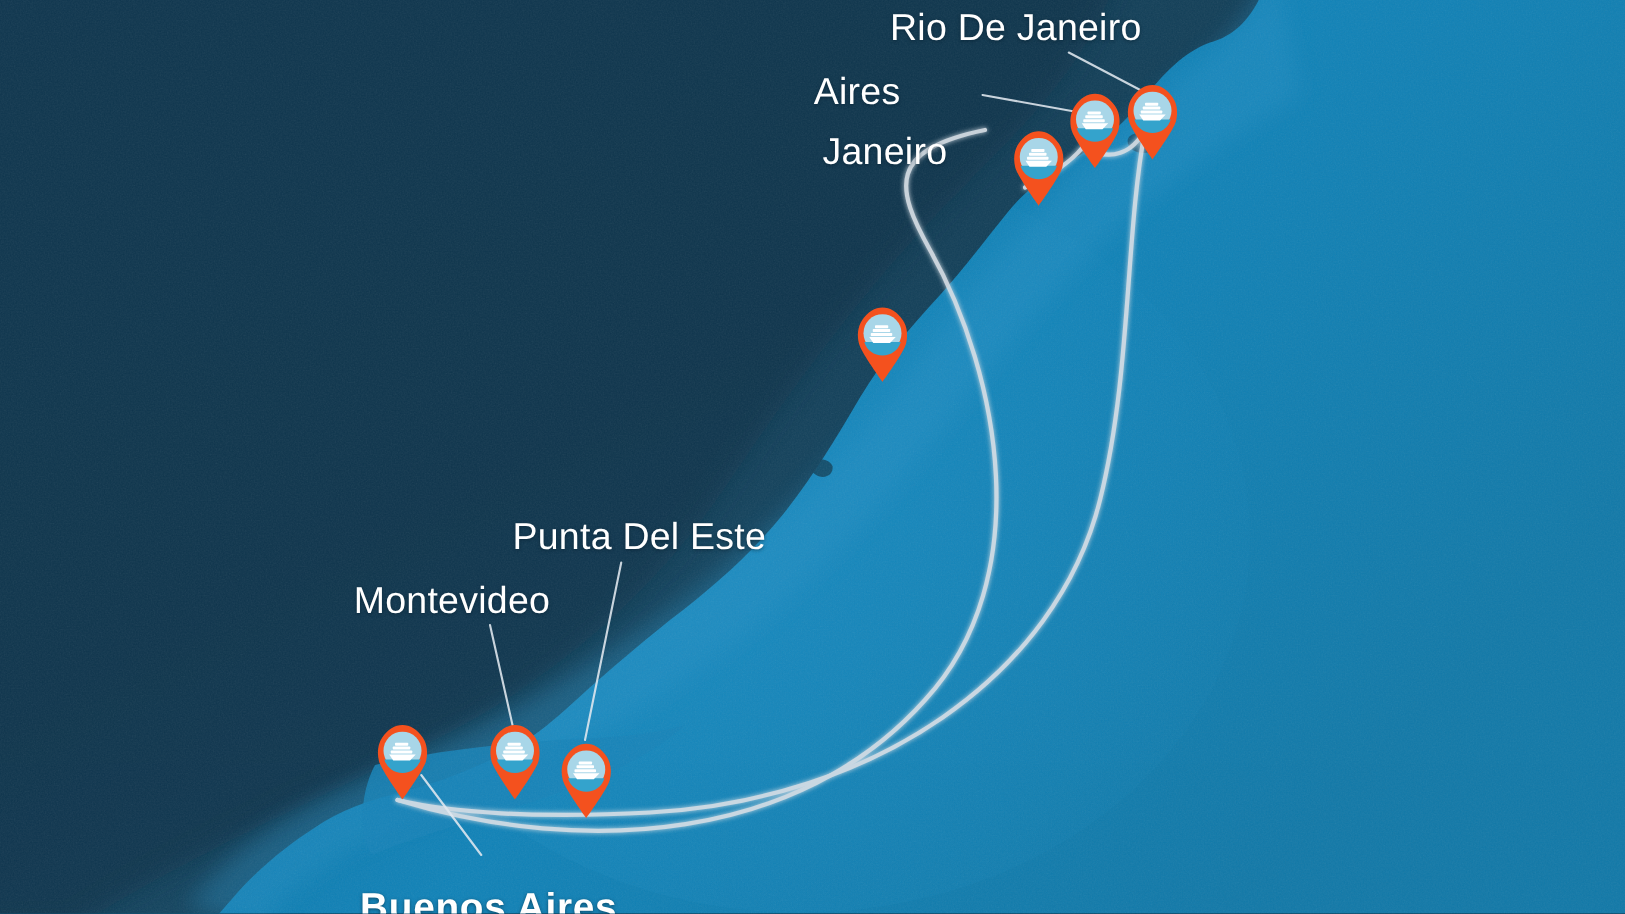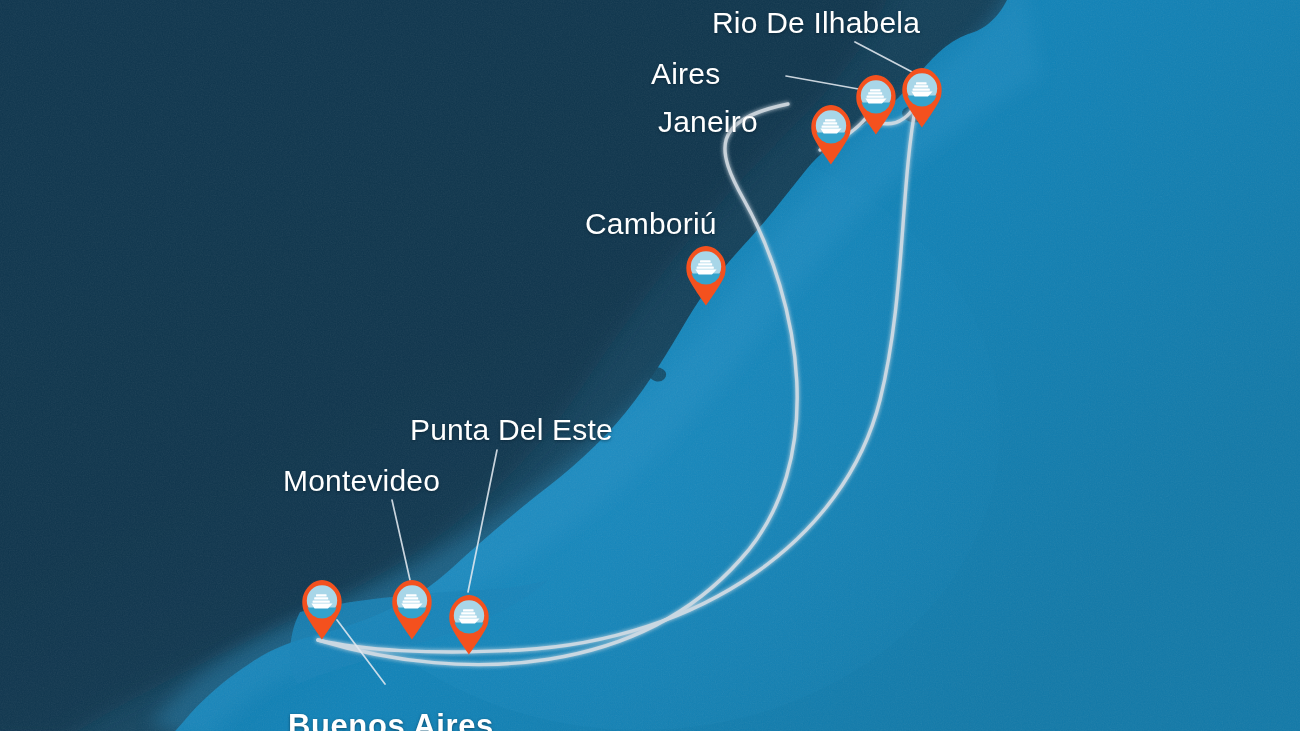--- a/index.html
+++ b/index.html
@@ -254,21 +254,20 @@
       <path fill="#34a3cc" d="M8.4 29.5 A15.2 15.2 0 0 0 37.6 29.5 Z"></path>
       <g fill="#ffffff">
         <path d="M12.4 25.6 L33.6 25.6 L29 30.4 L15.6 30.4 Z"></path>
         <rect x="13.6" y="22.4" width="17.2" height="2.4" rx="0.6"></rect>
         <rect x="15.2" y="19.2" width="14" height="2.4" rx="0.6"></rect>
         <rect x="17" y="16.2" width="10.6" height="2.3" rx="0.6"></rect>
       </g>
     </svg>
   </div>
 
-  <div class="port-label" style="left:712px; top:8px;">Rio De Ilhabela</div>
+  <div class="port-label" style="left:712px; top:8px;">Rio De Janeiro</div>
   <div class="port-label" style="left:651px; top:59px;">Aires</div>
   <div class="port-label" style="left:658px; top:107px;">Janeiro</div>
-  <div class="port-label" style="left:585px; top:209px;">Camboriú</div>
   <div class="port-label" style="left:283px; top:466px;">Montevideo</div>
   <div class="port-label" style="left:410px; top:415px;">Punta Del Este</div>
   <div class="port-label is-home" style="left:288px; top:686px;margin-top:24px;">Buenos Aires</div>
 
 </div>
 
 </body></html>

